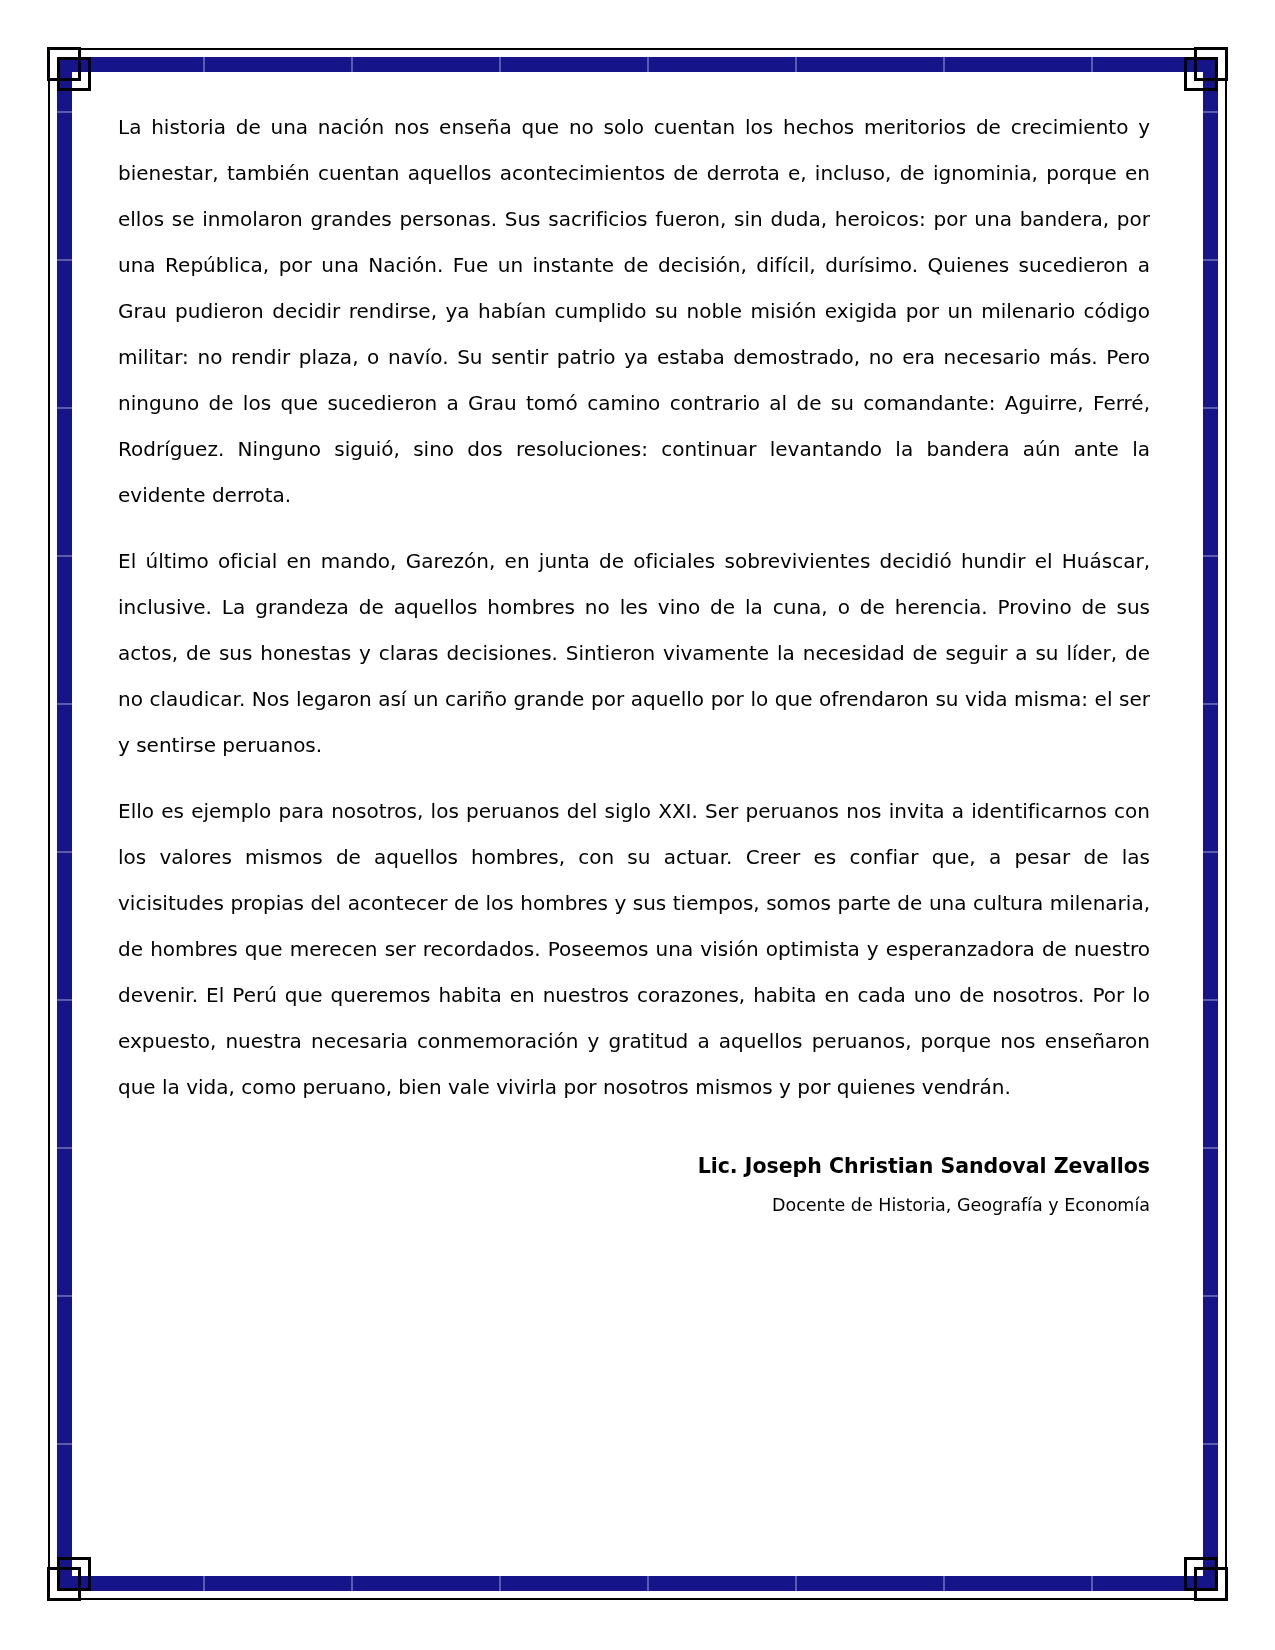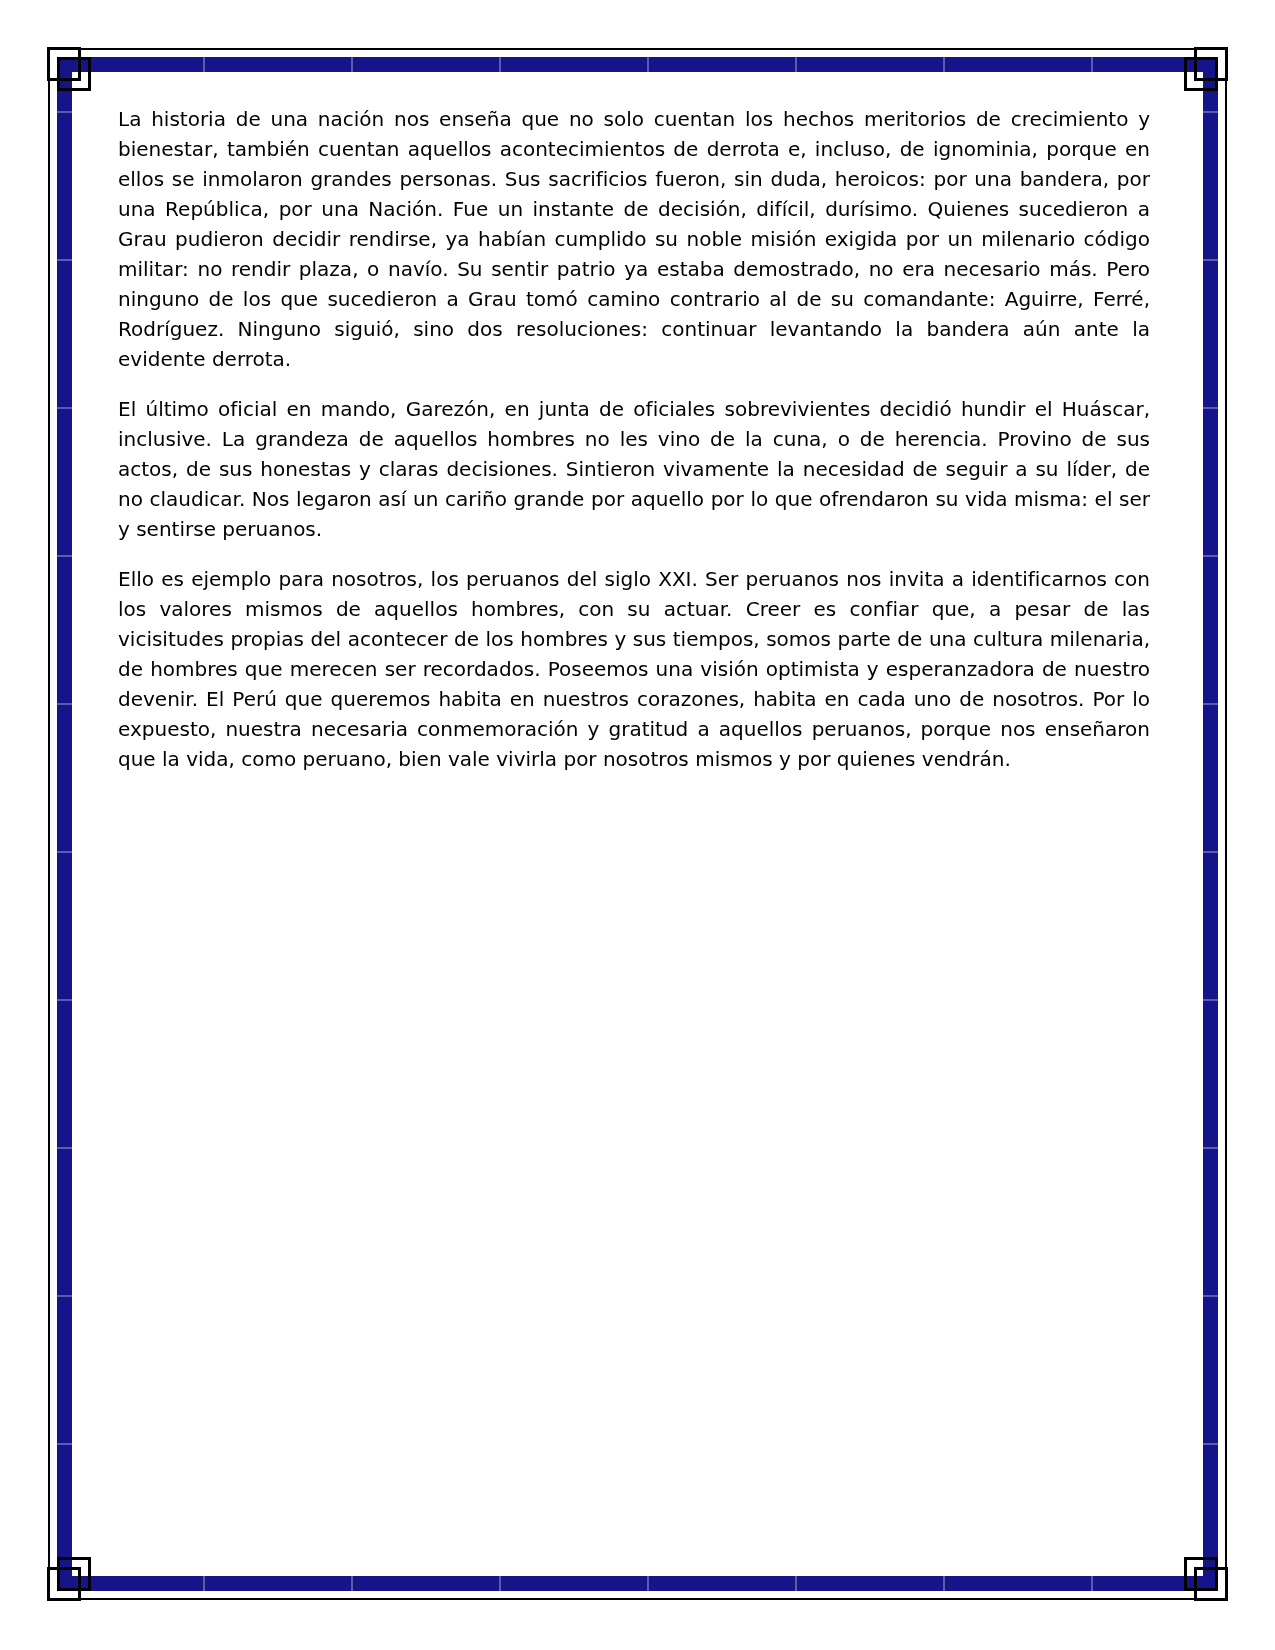--- a/index.html
+++ b/index.html
@@ -73,21 +73,21 @@
   
   .content {
     position: absolute;
     left: 118px;
     top: 104px;
     width: 1032px;
   }
   .para {
     margin: 0 0 20px 0;
     font-size: 20px;
-    line-height: 30px;
+    line-height: 46px;
     text-align: justify;
     text-justify: inter-word;
   }
   .signature {
     margin-top: 36px;
     text-align: right;
   }
   .sig-name {
     font-size: 20.5px;
     font-weight: 700;
@@ -124,15 +124,19 @@
   <div class="corner br">
     <div class="sq sq1"></div>
     <div class="sq sq2"></div>
   </div>
 
   <div class="content">
     <p class="para">La historia de una nación nos enseña que no solo cuentan los hechos meritorios de crecimiento y bienestar, también cuentan aquellos acontecimientos de derrota e, incluso, de ignominia, porque en ellos se inmolaron grandes personas. Sus sacrificios fueron, sin duda, heroicos: por una bandera, por una República, por una Nación. Fue un instante de decisión, difícil, durísimo. Quienes sucedieron a Grau pudieron decidir rendirse, ya habían cumplido su noble misión exigida por un milenario código militar: no rendir plaza, o navío. Su sentir patrio ya estaba demostrado, no era necesario más. Pero ninguno de los que sucedieron a Grau tomó camino contrario al de su comandante: Aguirre, Ferré, Rodríguez. Ninguno siguió, sino dos resoluciones: continuar levantando la bandera aún ante la evidente derrota.</p>
     <p class="para">El último oficial en mando, Garezón, en junta de oficiales sobrevivientes decidió hundir el Huáscar, inclusive. La grandeza de aquellos hombres no les vino de la cuna, o de herencia. Provino de sus actos, de sus honestas y claras decisiones. Sintieron vivamente la necesidad de seguir a su líder, de no claudicar. Nos legaron así un cariño grande por aquello por lo que ofrendaron su vida misma: el ser y sentirse peruanos.</p>
     <p class="para">Ello es ejemplo para nosotros, los peruanos del siglo XXI. Ser peruanos nos invita a identificarnos con los valores mismos de aquellos hombres, con su actuar. Creer es confiar que, a pesar de las vicisitudes propias del acontecer de los hombres y sus tiempos, somos parte de una cultura milenaria, de hombres que merecen ser recordados. Poseemos una visión optimista y esperanzadora de nuestro devenir. El Perú que queremos habita en nuestros corazones, habita en cada uno de nosotros. Por lo expuesto, nuestra necesaria conmemoración y gratitud a aquellos peruanos, porque nos enseñaron que la vida, como peruano, bien vale vivirla por nosotros mismos y por quienes vendrán.</p>
 
+    <div class="signature">
+      <div class="sig-name">Lic. Joseph Christian Sandoval Zevallos</div>
+      <div class="sig-title">Docente de Historia, Geografía y Economía</div>
+    </div>
   </div>
 
 </div>
 
 </body></html>

